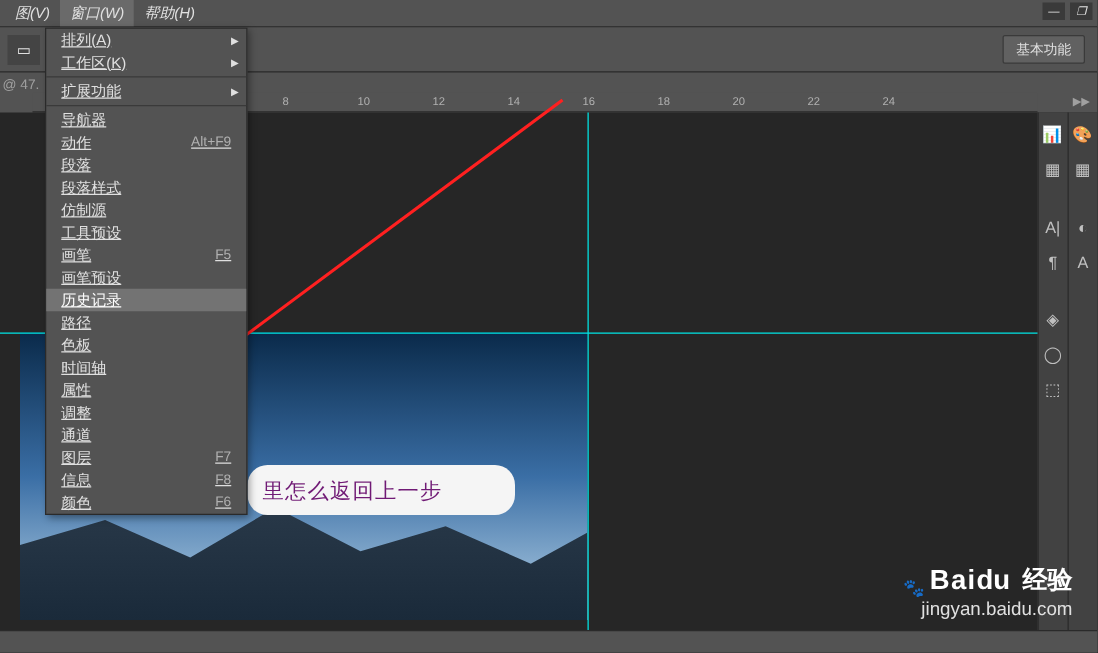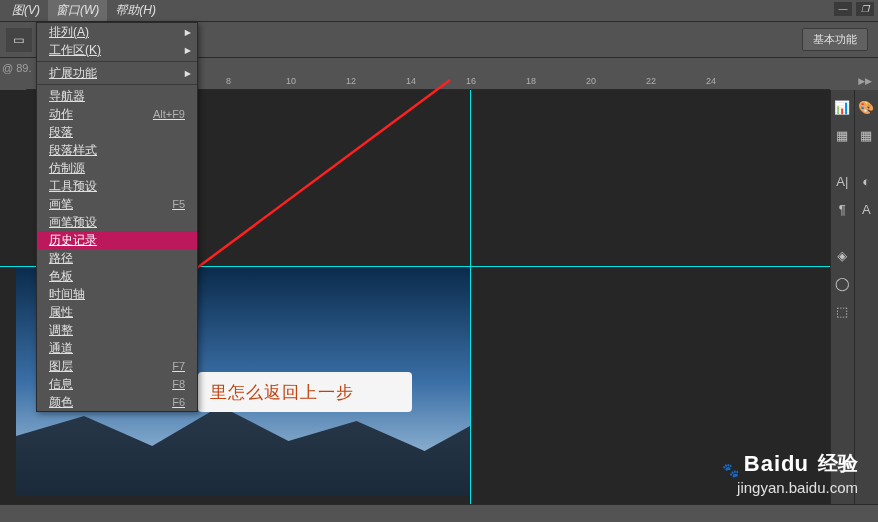--- a/index.html
+++ b/index.html
@@ -12,33 +12,33 @@
     .win-btn { width: 18px; height: 14px; background: #3a3a3a; display: flex; align-items: center; justify-content: center; font-size: 9px; }
     
     .toolbar { height: 36px; background: #535353; border-bottom: 1px solid #2a2a2a; display: flex; align-items: center; padding: 0 6px; position: relative; }
     .tool-icon { width: 26px; height: 24px; background: #444; margin-right: 4px; display: flex; align-items: center; justify-content: center; }
     .btn-basic { position: absolute; right: 10px; top: 6px; background: #616161; border: 1px solid #3a3a3a; padding: 3px 10px; font-size: 11px; color: #e0e0e0; border-radius: 2px; }
     
     .zoom-label { position: absolute; left: 2px; top: 62px; font-size: 11px; color: #a0a0a0; }
     
     .dropdown { position: absolute; left: 36px; top: 22px; width: 162px; background: #535353; border: 1px solid #2a2a2a; box-shadow: 2px 2px 6px rgba(0,0,0,0.4); z-index: 100; }
     .menu-item { height: 18px; display: flex; align-items: center; padding: 0 12px; position: relative; cursor: pointer; text-decoration: underline; }
-    .menu-item.highlighted { background: #be185d; color: #fff; }
+    .menu-item.highlighted { background: #737373; color: #fff; }
     .menu-label { flex: 1; }
     .menu-shortcut { color: #b0b0b0; font-size: 11px; }
     .menu-arrow { position: absolute; right: 6px; font-size: 8px; }
     .menu-sep { height: 1px; background: #3a3a3a; margin: 2px 0; }
     
     .ruler-h { position: absolute; left: 26px; top: 74px; right: 48px; height: 16px; background: #535353; border-bottom: 1px solid #2a2a2a; }
     .ruler-tick { position: absolute; top: 2px; font-size: 9px; color: #b0b0b0; }
     
     .canvas-bg { position: absolute; left: 0; top: 90px; right: 0; bottom: 18px; background: #262626; }
     .canvas { position: absolute; left: 16px; top: 266px; width: 454px; height: 230px; background: linear-gradient(180deg, #0a2a4a 0%, #3a6ea5 50%, #b8d4e8 100%); overflow: hidden; }
     .mountains { position: absolute; bottom: 0; left: 0; right: 0; height: 100px; background: linear-gradient(180deg, #2a3a4a 0%, #1a2a3a 100%); clip-path: polygon(0 40%, 15% 20%, 30% 50%, 45% 10%, 60% 45%, 75% 25%, 90% 55%, 100% 30%, 100% 100%, 0 100%); }
-    .text-box { position: absolute; left: 198px; top: 372px; width: 214px; height: 40px; background: #f5f5f5; border-radius: 4px; display: flex; align-items: center; padding: 0 12px; color: #c2410c; font-size: 17px; letter-spacing: 1px; z-index: 5; }
+    .text-box { position: absolute; left: 198px; top: 372px; width: 214px; height: 40px; background: #f5f5f5; border-radius: 16px; display: flex; align-items: center; padding: 0 12px; color: #701a75; font-size: 17px; letter-spacing: 1px; z-index: 5; }
     
     .guide-h { position: absolute; left: 0; right: 48px; height: 1px; background: #00e5e5; z-index: 6; }
     .guide-v { position: absolute; top: 90px; bottom: 18px; width: 1px; background: #00e5e5; z-index: 6; }
     
     .arrow-line { position: absolute; z-index: 50; pointer-events: none; }
     
     .right-rail { position: absolute; right: 0; top: 90px; width: 48px; bottom: 18px; background: #424242; border-left: 1px solid #2a2a2a; display: flex; }
     .rail-col { width: 24px; display: flex; flex-direction: column; align-items: center; padding-top: 6px; gap: 6px; }
     .rail-col:first-child { border-right: 1px solid #2a2a2a; }
     .rail-icon { width: 20px; height: 22px; display: flex; align-items: center; justify-content: center; color: #c0c0c0; font-size: 13px; }
@@ -68,21 +68,21 @@
 </div>
 
 <div class="toolbar">
   <div class="tool-icon">▭</div>
   <div class="tool-icon">▯</div>
   <div style="width:100px"></div>
   <div class="tool-icon">▦</div>
   <button class="btn-basic">基本功能</button>
 </div>
 
-<div class="zoom-label">@ 89.</div>
+<div class="zoom-label">@ 47.</div>
 
 <div class="ruler-h">
   <span class="ruler-tick" style="left:200px">8</span>
   <span class="ruler-tick" style="left:260px">10</span>
   <span class="ruler-tick" style="left:320px">12</span>
   <span class="ruler-tick" style="left:380px">14</span>
   <span class="ruler-tick" style="left:440px">16</span>
   <span class="ruler-tick" style="left:500px">18</span>
   <span class="ruler-tick" style="left:560px">20</span>
   <span class="ruler-tick" style="left:620px">22</span>

